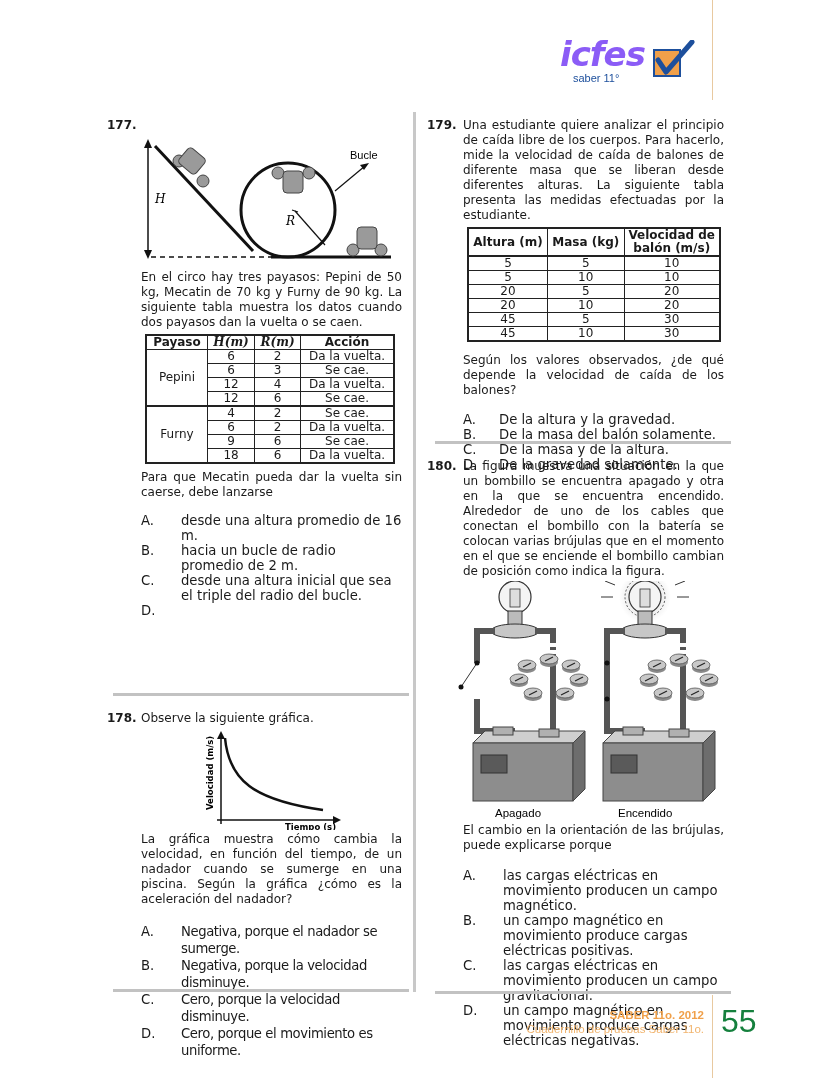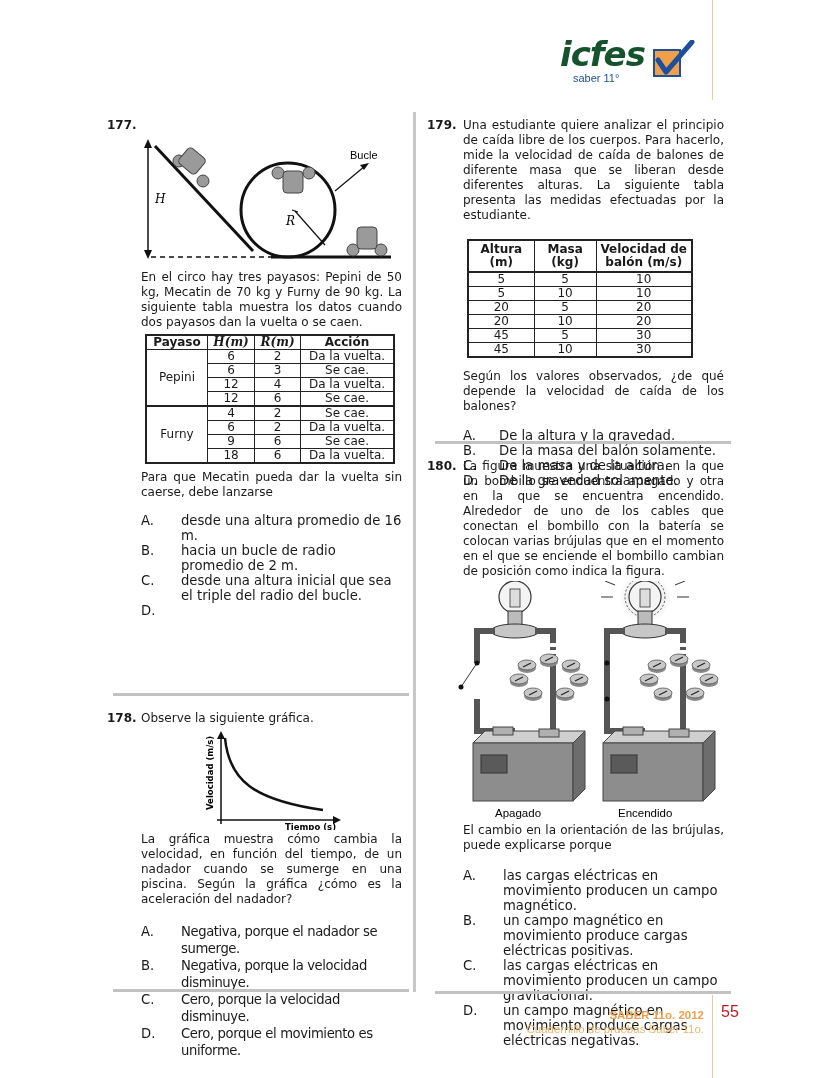--- a/index.html
+++ b/index.html
@@ -3,21 +3,21 @@
 <meta charset="utf-8">
 <style>
   * { box-sizing: border-box; margin: 0; padding: 0; }
   html, body { width: 828px; height: 1078px; background: #ffffff; overflow: hidden; }
   body { position: relative; font-family: "DejaVu Sans", sans-serif; color: #1a1a1a; }
 
   .page-rule-top { position: absolute; left: 712px; top: 0; width: 1px; height: 100px; background: #e8c9a0; }
   .page-rule-bottom { position: absolute; left: 712px; top: 995px; width: 1px; height: 83px; background: #e8c9a0; }
 
   .logo { position: absolute; left: 560px; top: 34px; width: 150px; height: 60px; }
-  .logo-text { position: absolute; left: 0; top: 0; font-family: "DejaVu Sans", sans-serif; font-weight: bold; font-style: italic; font-size: 34px; color: #14532d; letter-spacing: -1px; line-height: 40px; }
+  .logo-text { position: absolute; left: 0; top: 0; font-family: "DejaVu Sans", sans-serif; font-weight: bold; font-style: italic; font-size: 34px; color: #8b5cf6; letter-spacing: -1px; line-height: 40px; }
   .logo-sub { position: absolute; left: 13px; top: 38px; font-size: 11px; color: #1d4f9c; font-family: "Liberation Sans", sans-serif; }
   .logo-check { position: absolute; left: 92px; top: 6px; width: 44px; height: 40px; }
 
   .col { position: absolute; }
   .col-left { left: 107px; top: 118px; width: 295px; }
   .col-right { left: 427px; top: 118px; width: 297px; }
   .col-divider { position: absolute; left: 413px; top: 112px; width: 3px; height: 880px; background: #c8c8c8; }
 
   .q-head { display: flex; font-size: 12px; line-height: 15px; }
   .q-num { font-weight: bold; width: 34px; flex: none; }
@@ -32,21 +32,21 @@
   .sep { position: absolute; height: 3px; background: #c2c2c2; }
 
   table { border-collapse: collapse; font-size: 12px; }
   td, th { border: 1px solid #222; text-align: center; line-height: 13px; padding: 0 3px; }
   th { font-weight: bold; }
   table.outer { border: 2px solid #222; }
 
   .footer { position: absolute; right: 124px; top: 1008px; text-align: right; font-family: "Liberation Sans", sans-serif; }
   .footer-title { color: #f0a04a; font-weight: bold; font-size: 11.5px; line-height: 14px; }
   .footer-sub { color: #f1b46e; font-size: 11.5px; line-height: 14px; }
-  .page-num { position: absolute; left: 721px; top: 1003px; font-family: "Liberation Sans", sans-serif; font-size: 16px; color: #b91c1c; }
+  .page-num { position: absolute; left: 721px; top: 1003px; font-family: "Liberation Sans", sans-serif; font-size: 32px; color: #15803d; }
 </style>
 </head>
 <body>
 
 <div class="page-rule-top"></div>
 <div class="page-rule-bottom"></div>
 
 <div class="logo">
   <span class="logo-text">icfes</span>
   <span class="logo-sub">saber 11°</span>
@@ -220,21 +220,21 @@
   </div>
 </div>
 
 <div class="sep" style="left:113px; top:989px; width:296px"></div>
 
 <div class="col col-right">
   <div class="q-head">
     <span class="q-num" style="width:36px">179.</span>
     <span class="q-text">Una estudiante quiere analizar el principio de caída libre de los cuerpos. Para hacerlo, mide la velocidad de caída de balones de diferente masa que se liberan desde diferentes alturas. La siguiente tabla presenta las medidas efectuadas por la estudiante.</span>
   </div>
-  <table class="outer" style="margin:16px 0 0 40px; width:226px">
+  <table class="outer" style="margin:4px 0 0 40px; width:254px">
     <thead>
       <tr>
         <th style="padding:2px 3px">Altura (m)</th>
         <th>Masa (kg)</th>
         <th style="width:96px">Velocidad de balón (m/s)</th>
       </tr>
     </thead>
     <tbody>
       <tr style="border-top:2px solid #222">
           <td>5</td>

